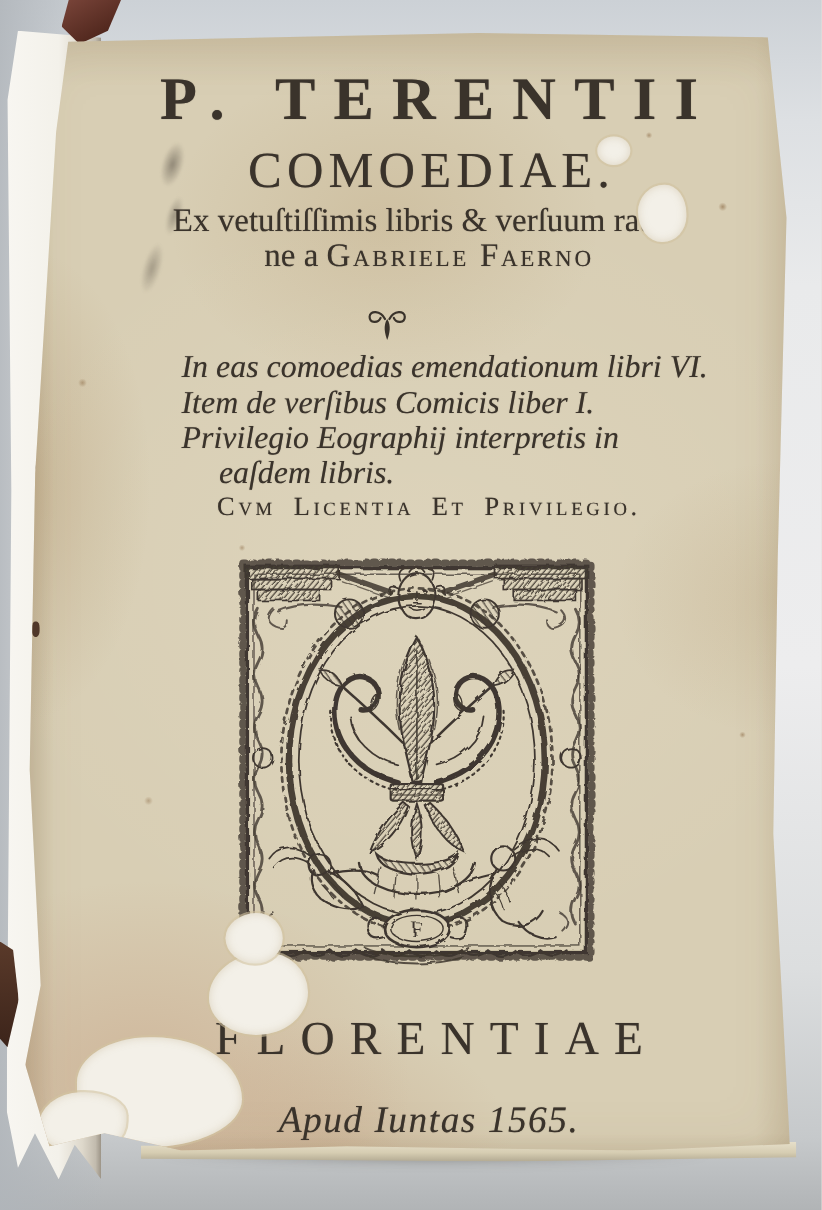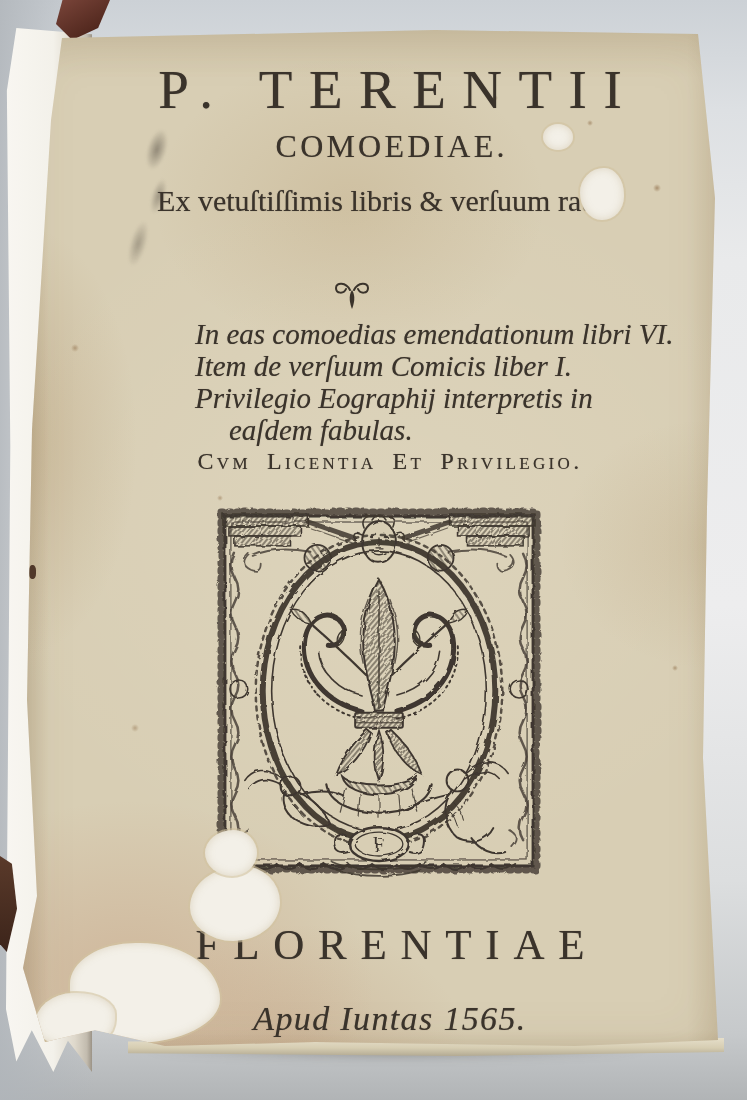--- a/index.html
+++ b/index.html
@@ -85,30 +85,30 @@
   .loss-e{left:528px;top:96px;width:30px;height:26px;border-radius:50%;}
   .loss-f{left:190px;top:802px;width:52px;height:46px;border-radius:55% 45% 48% 52%/50% 50% 50% 50%;}
   .chip{position:absolute;background:#50382a;z-index:2;border-radius:40%;}
   .chip1{left:14px;top:537px;width:7px;height:14px;}
   .chip2{left:8px;top:727px;width:6px;height:12px;}
   .chip3{left:12px;top:392px;width:5px;height:9px;}
 
   .content{position:absolute;inset:0;z-index:3;color:#3a332b;}
   .content .line{position:absolute;left:45px;width:660px;text-align:center;
     text-shadow:0 0 .8px rgba(58,51,43,.55);}
-  .t1{top:30px;font-size:55px;letter-spacing:.30em;padding-left:.15em;}
-  .t2{top:100px;font-size:32px;letter-spacing:.10em;padding-left:.05em;}
+  .t1{top:30px;font-size:55px;letter-spacing:.30em;padding-left:.15em;font-weight:bold;}
+  .t2{top:100px;font-size:46px;letter-spacing:.10em;padding-left:.05em;}
   .s1{top:156px;font-size:30px;}
   .s2{top:188px;font-size:30px;}
   .s2 .sc{font-variant:small-caps;letter-spacing:.08em;}
   .s3{top:219px;font-size:30px;}
   .fleuron{position:absolute;left:315px;top:250px;width:44px;height:34px;z-index:3;}
   .itblock{position:absolute;left:150px;top:290px;width:545px;z-index:3;
     font-style:italic;font-size:29px;line-height:32px;text-align:left;color:#3a332b;
-    text-shadow:0 0 .8px rgba(58,51,43,.5);margin-left:30px;}
+    text-shadow:0 0 .8px rgba(58,51,43,.5);}
   .itblock .indent{padding-left:34px;}
   .priv{top:420px;font-size:24px;font-variant:small-caps;letter-spacing:.14em;word-spacing:.28em;}
   .woodcut{position:absolute;left:200px;top:452px;width:328px;height:418px;z-index:2;}
   .place{top:892px;font-size:43px;letter-spacing:.32em;padding-left:.16em;}
   .imprint{top:936px;font-size:34px;font-style:italic;letter-spacing:.04em;margin-top:36px;}
 </style>
 </head>
 <body>
 
 <div class="backdrop"></div>
@@ -219,36 +219,37 @@
         <path d="M118,384 C140,394 190,394 212,384 M122,392 C146,400 184,400 208,392" stroke-width="1.8" opacity=".85"></path>
         <text x="165" y="373" font-size="19" text-anchor="middle" fill="#332c25" stroke="none" font-family="'Liberation Serif','DejaVu Serif',serif">F</text>
       </g>
     </svg>
   </div>
 
   <div class="content">
     <div class="line t1">P. TERENTII</div>
     <div class="line t2">COMOEDIAE.</div>
     <div class="line s1">Ex vetuſtiſſimis libris &amp; verſuum ratio-</div>
+    <div class="line s2"><span>ne a </span><span class="sc">Gabriele Faerno</span></div>
 
     <div class="fleuron">
       <svg viewBox="0 0 44 34" width="44" height="34">
         <g stroke="#3a332b" fill="none" stroke-width="2" stroke-linecap="round">
           <path d="M20,12 C16,4 6,4 6,10 C6,16 14,16 16,11"></path>
           <path d="M24,12 C28,4 38,4 38,10 C38,16 30,16 28,11"></path>
           <path d="M22,12 C18,18 20,26 22,31 C24,26 26,18 22,12 Z" fill="#3a332b" stroke="none"></path>
         </g>
       </svg>
     </div>
 
     <div class="itblock">
       <div>In eas comoedias emendationum libri VI.</div>
-      <div>Item de verſuum Comicis liber I.</div>
+      <div>Item de verſibus Comicis liber I.</div>
       <div>Privilegio Eographij interpretis in</div>
-      <div class="indent">eaſdem fabulas.</div>
+      <div class="indent">eaſdem libris.</div>
     </div>
 
     <div class="line place">FLORENTIAE</div>
     <div class="line priv">Cvm Licentia Et Privilegio.</div>
     <div class="line imprint">Apud Iuntas 1565.</div>
   </div>
 
   <div class="loss loss-a"></div>
   <div class="loss loss-b"></div>
   <div class="loss loss-c"></div>

